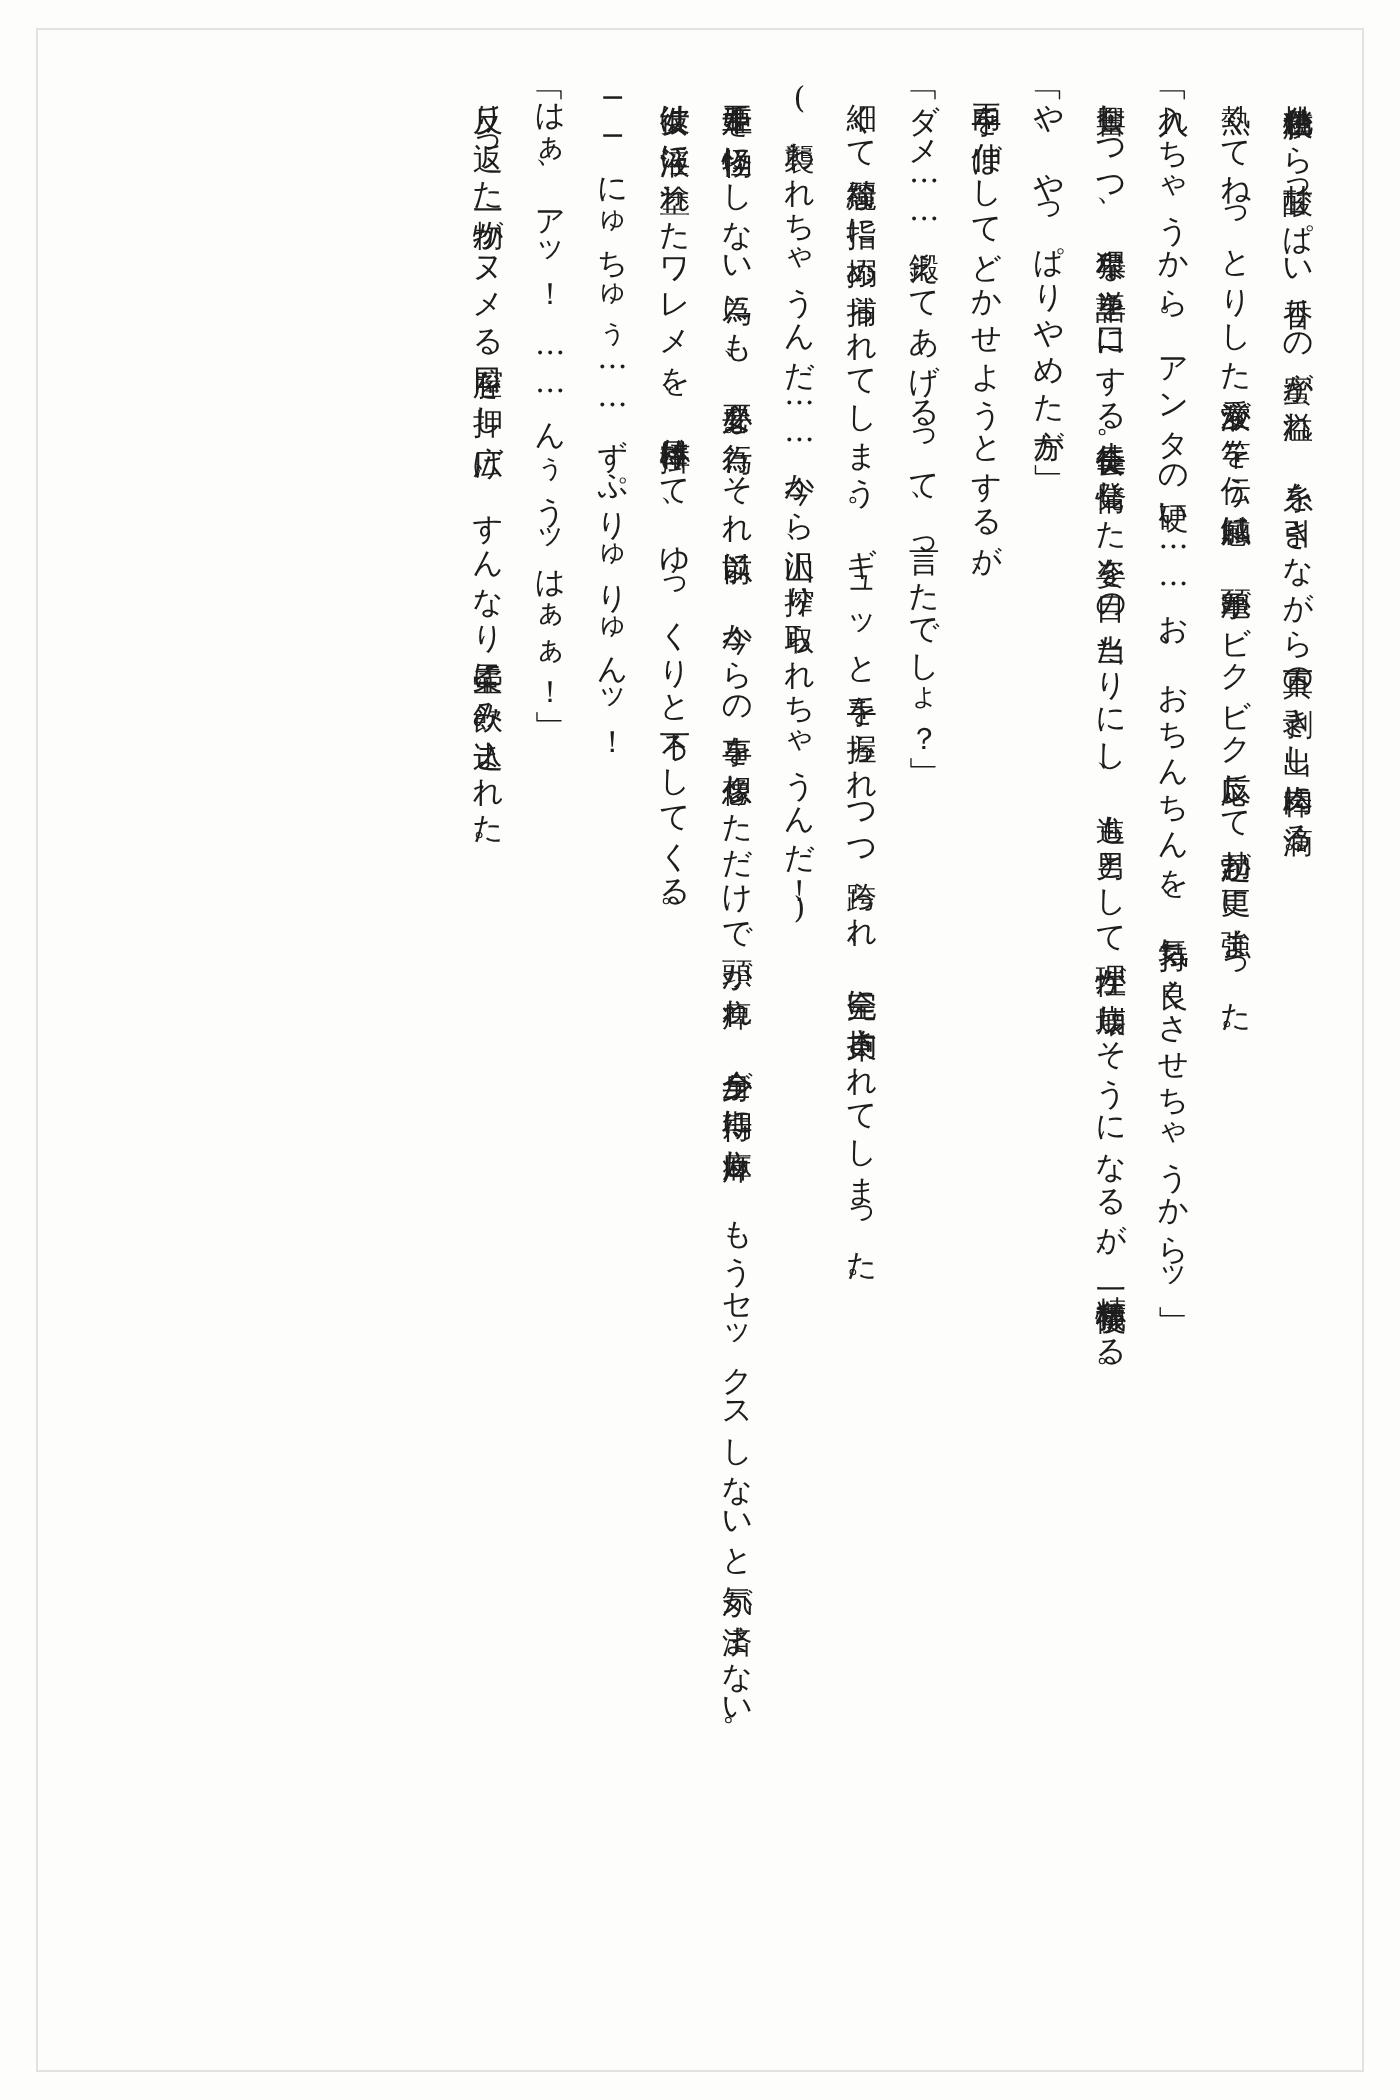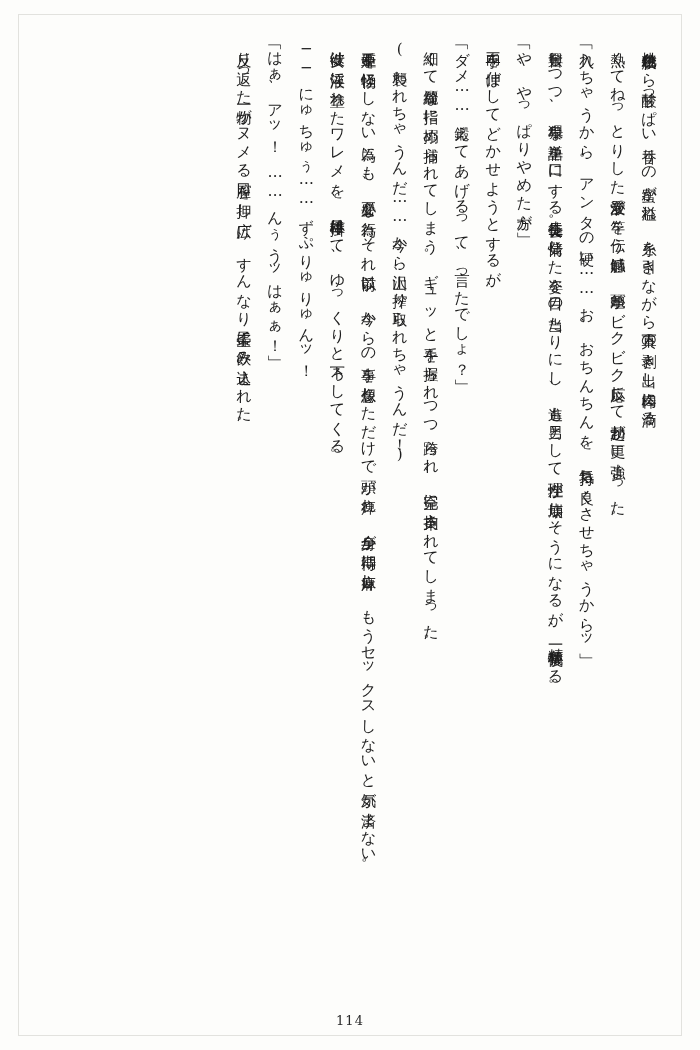--- a/index.html
+++ b/index.html
@@ -81,14 +81,13 @@
     <p>「ダメ……鍛えてあげるって、言ったでしょ？」</p>
     <p>細くて綺麗な指に搦め捕られてしまう。ギュッと手を握られつつ跨られ、完全に拘束されてしまった。</p>
     <p>(襲われちゃうんだ……今から沢山、搾り取られちゃうんだ！)</p>
     <p>千亜姫を怪物にしない為にも、必要な行為。それ以前に、今からの事を想像しただけで頭が痺れ、全身が期待に麻痺し、もうセックスしないと気が済まない。</p>
     <p>彼女は淫液に塗れたワレメを、雄棒目掛けて、ゆっくりと下ろしてくる。</p>
     <p>──にゅちゅぅ……ずぷりゅりゅんッ！</p>
     <p>「はぁ、アッ！　……んぅうッはぁぁ！」</p>
     <p>反り返った一物がヌメる膣口を押し広げ、すんなり柔壷に飲み込まれた。</p>
   </div>
 
-  <div class="page-number">114</div>
 </div>
 
 </body></html>

